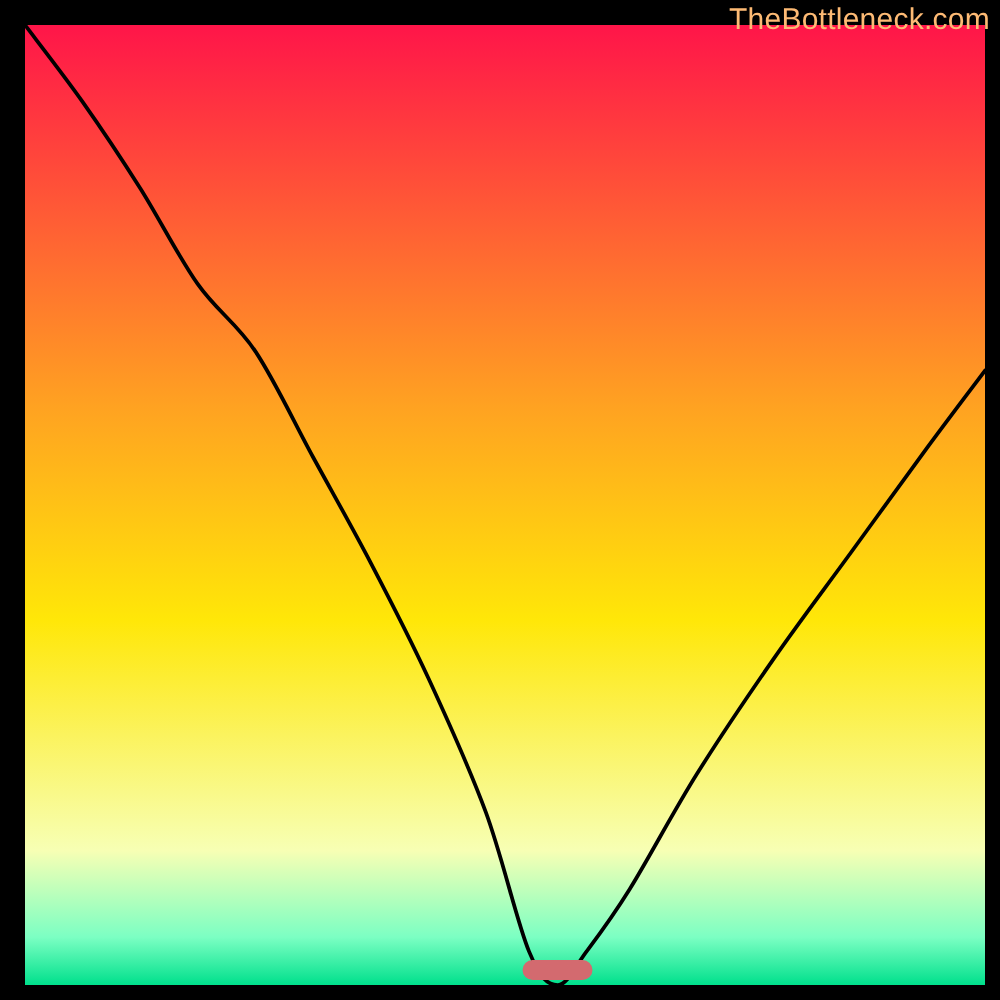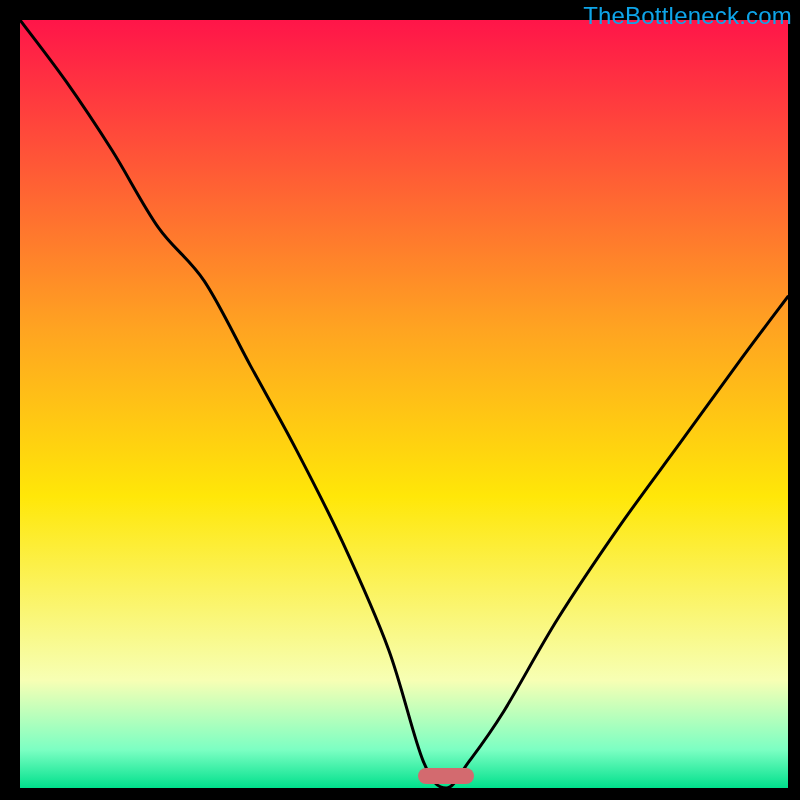--- a/index.html
+++ b/index.html
@@ -17,21 +17,21 @@
     width: 768px;
     height: 768px;
   }
   .watermark {
     position: absolute;
     top: 2px;
     right: 8px;
     font-family: Arial, Helvetica, sans-serif;
     font-size: 24px;
     font-weight: 400;
-    color: #0ea5e9;
+    color: #fdba74;
     letter-spacing: 0.2px;
   }
   .marker {
     position: absolute;
     border-radius: 999px;
   }
   svg { display: block; }
 </style>
 </head>
 <body>

